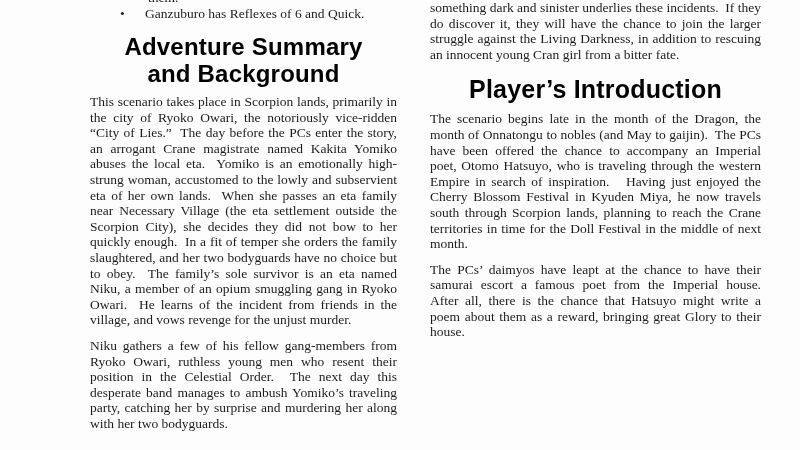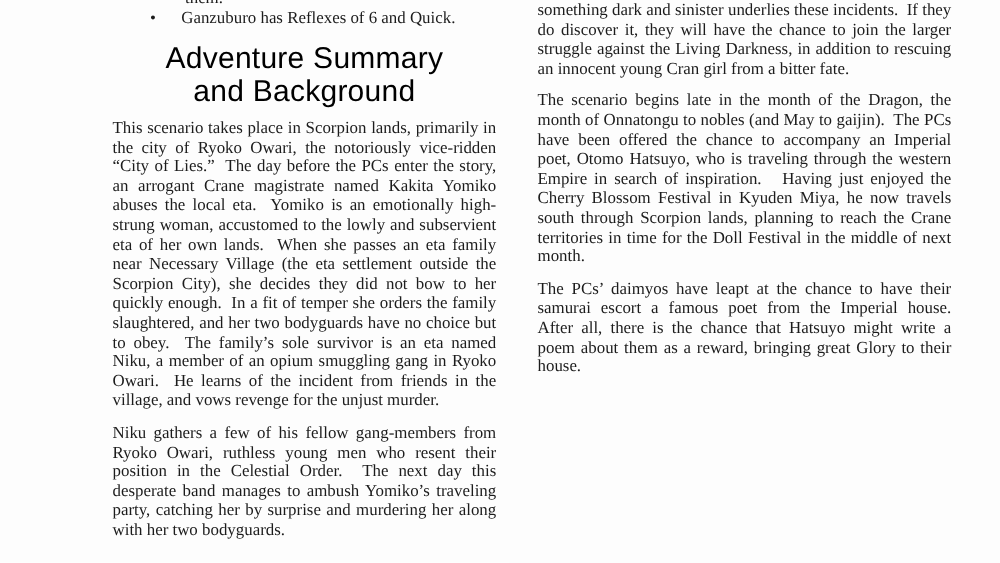--- a/index.html
+++ b/index.html
@@ -57,21 +57,21 @@
     font-size: 13.5px;
     line-height: 16px;
   }
   .bullet-glyph {
     position: absolute;
     left: 30px;
     top: 0;
   }
   .heading {
     font-family: "Liberation Sans", sans-serif;
-    font-weight: normal;
+    font-weight: bold;
     color: #000000;
     text-align: center;
     font-size: 24px;
     line-height: 27px;
     letter-spacing: 0.2px;
   }
   .heading-left {
     margin: 11px 0 7px 0;
   }
   .heading-right {
@@ -107,20 +107,23 @@
     <p class="para">This scenario takes place in Scorpion lands, primarily in the city of Ryoko Owari, the notoriously vice-ridden “City of Lies.”  The day before the PCs enter the story, an arrogant Crane magistrate named Kakita Yomiko abuses the local eta.  Yomiko is an emotionally high-strung woman, accustomed to the lowly and subservient eta of her own lands.  When she passes an eta family near Necessary Village (the eta settlement outside the Scorpion City), she decides they did not bow to her quickly enough.  In a fit of temper she orders the family slaughtered, and her two bodyguards have no choice but to obey.  The family’s sole survivor is an eta named Niku, a member of an opium smuggling gang in Ryoko Owari.  He learns of the incident from friends in the village, and vows revenge for the unjust murder.</p>
 
     <p class="para">Niku gathers a few of his fellow gang-members from Ryoko Owari, ruthless young men who resent their position in the Celestial Order.  The next day this desperate band manages to ambush Yomiko’s traveling party, catching her by surprise and murdering her along with her two bodyguards.</p>
 
   </div>
 
   <div class="col col-right">
 
     <p class="para">something dark and sinister underlies these incidents.  If they do discover it, they will have the chance to join the larger struggle against the Living Darkness, in addition to rescuing an innocent young Cran girl from a bitter fate.</p>
 
+    <h1 class="heading heading-right">
+      <span class="hline">Player’s Introduction</span>
+    </h1>
 
     <p class="para">The scenario begins late in the month of the Dragon, the month of Onnatongu to nobles (and May to gaijin).  The PCs have been offered the chance to accompany an Imperial poet, Otomo Hatsuyo, who is traveling through the western Empire in search of inspiration.   Having just enjoyed the Cherry Blossom Festival in Kyuden Miya, he now travels south through Scorpion lands, planning to reach the Crane territories in time for the Doll Festival in the middle of next month.</p>
 
     <p class="para">The PCs’ daimyos have leapt at the chance to have their samurai escort a famous poet from the Imperial house.   After all, there is the chance that Hatsuyo might write a poem about them as a reward, bringing great Glory to their house.</p>
 
 
 
   </div>
 
 </div>

